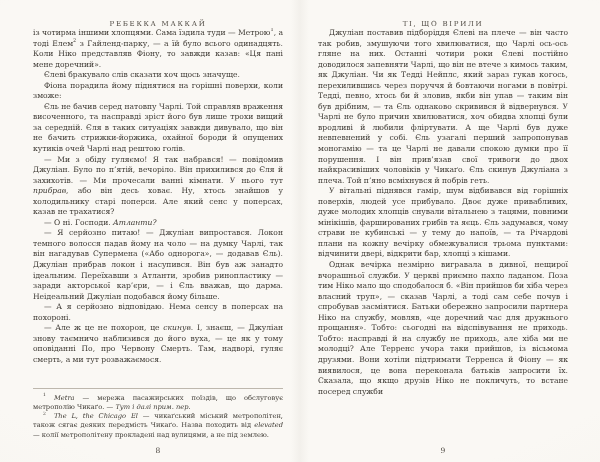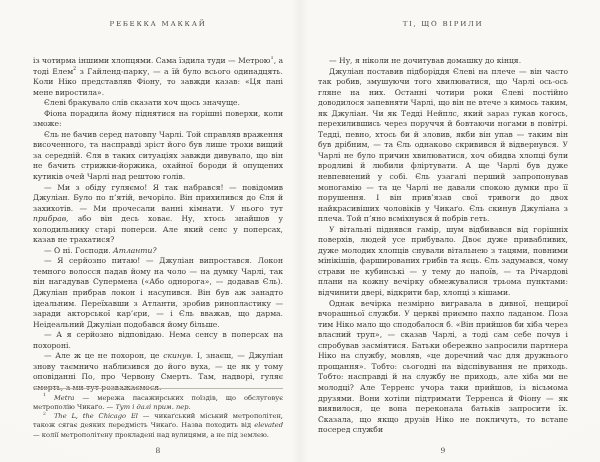--- a/index.html
+++ b/index.html
@@ -18,21 +18,21 @@
 
   .page { width: 300px; box-sizing: border-box; position: relative; }
   .page.left  { padding: 20px 17px 0 33px; }
   .page.right { padding: 20px 32px 4px 18px; }
 
   .running-head {
     text-align: center;
     font-size: 7px;
     letter-spacing: 1.7px;
     color: #514c45;
-    margin-bottom: 28px;
+    margin-bottom: 0;
     white-space: nowrap;
   }
 
   .body-text {
     font-size: 7.6px;
     line-height: 10.55px;
     text-align: justify;
   }
   .page.left  .body-text { max-height: 342px; overflow: hidden; }
   .page.right .body-text { max-height: 402px; overflow: hidden; }
@@ -74,21 +74,21 @@
 </style>
 </head>
 <body>
 
 <div class="spread">
 
   <div class="page left">
     <div class="running-head">РЕБЕККА МАККАЙ</div>
 
     <div class="body-text">
-        <p class="para no-indent"><span>із чотирма іншими хлопцями. Сама їздила туди — Метрою</span><span class="sup">1</span><span>, а тоді Елем</span><span class="sup">2</span><span> з Гайленд-парку, — а їй було всього одинадцять. Коли Ніко представляв Фіону, то завжди казав: «Ця пані мене виростила».</span></p>
+        <p class="para no-indent"><span>із чотирма іншими хлопцями. Сама їздила туди — Метрою</span><span class="sup">1</span><span>, а тоді Елем</span><span class="sup">2</span><span> з Гайленд-парку, — а їй було всього одинадцять. Коли Ніко представляв Фіону, то завжди казав: «Ця пані мене доречний».</span></p>
         <p class="para"><span>Єлеві бракувало слів сказати хоч щось значуще.</span></p>
         <p class="para"><span>Фіона порадила йому піднятися на горішні поверхи, коли зможе:</span></p>
         <p class="para"><span>Єль не бачив серед натовпу Чарлі. Той справляв враження височенного, та насправді зріст його був лише трохи вищий за середній. Єля в таких ситуаціях завжди дивувало, що він не бачить стрижки-йоржика, охайної бороди й опущених кутиків очей Чарлі над рештою голів.</span></p>
         <p class="para"><span>— Ми з обіду гуляємо! Я так набрався! — повідомив Джуліан. Було по п’ятій, вечоріло. Він прихилився до Єля й захихотів. — Ми прочесали ванні кімнати. У нього тут </span><span class="i">прибрав</span><span>, або він десь ховає. Ну, хтось знайшов у холодильнику старі поперси. Але який сенс у поперсах, казав не трахатися?</span></p>
         <p class="para"><span>— О ні. Господи. </span><span class="i">Атланти?</span></p>
         <p class="para"><span>— Я серйозно питаю! — Джуліан випростався. Локон темного волосся падав йому на чоло — на думку Чарлі, так він нагадував Супермена («Або однорога», — додавав Єль). Джуліан прибрав локон і насупився. Він був аж занадто ідеальним. Переїхавши з Атланти, зробив ринопластику — заради акторської кар’єри, — і Єль вважав, що дарма. Неідеальний Джуліан подобався йому більше.</span></p>
         <p class="para"><span>— А я серйозно відповідаю. Нема сенсу в поперсах на похороні.</span></p>
         <p class="para"><span>— Але ж це не похорон, це </span><span class="i">скинув</span><span>. І, знаєш, — Джуліан знову таємничо наблизився до його вуха, — це як у тому оповіданні По, про Червону Смерть. Там, надворі, гуляє смерть, а ми тут розважаємося.</span></p>
       </div>
 
@@ -102,21 +102,20 @@
 
     <div class="folio">8</div>
   </div>
 
   <div class="gutter"></div>
 
   <div class="page right">
     <div class="running-head">ТІ, ЩО ВІРИЛИ</div>
 
     <div class="body-text">
-        <p class="para"><span>— Ну, я ніколи не дочитував домашку до кінця.</span></p>
         <p class="para"><span>Джуліан поставив підборіддя Єлеві на плече — він часто так робив, змушуючи того хвилюватися, що Чарлі ось-ось гляне на них. Останні чотири роки Єлеві постійно доводилося запевняти Чарлі, що він не втече з кимось таким, як Джуліан. Чи як Тедді Нейплс, який зараз гукав когось, перехилившись через поруччя й бовтаючи ногами в повітрі. Тедді, певно, хтось би й зловив, якби він упав — таким він був дрібним, — та Єль однаково скривився й відвернувся. У Чарлі не було причин хвилюватися, хоч обидва хлопці були вродливі й любили фліртувати. А ще Чарлі був дуже невпевнений у собі. Єль узагалі перший запропонував моногамію — та це Чарлі не давали спокою думки про її порушення. І він прив’язав свої тривоги до двох найкрасивіших чоловіків у Чикаґо. Єль скинув Джуліана з плеча. Той п’яно всміхнувся й побрів геть.</span></p>
         <p class="para"><span>У вітальні піднявся гамір, шум відбивався від горішніх поверхів, людей усе прибувало. Двоє дуже привабливих, дуже молодих хлопців снували вітальнею з тацями, повними мінікішів, фаршированих грибів та яєць. Єль задумався, чому страви не кубинські — у тему до напоїв, — та Річардові плани на кожну вечірку обмежувалися трьома пунктами: відчинити двері, відкрити бар, хлопці з кішами.</span></p>
         <p class="para"><span>Однак вечірка незмірно вигравала в дивної, нещирої вчорашньої служби. У церкві приємно пахло ладаном. Поза тим Ніко мало що сподобалося б. «Він прийшов би хіба через власний труп», — сказав Чарлі, а тоді сам себе почув і спробував засміятися. Батьки обережно запросили партнера Ніко на службу, мовляв, «це доречний час для дружнього прощання». Тобто: сьогодні на відспівування не приходь. Тобто: насправді й на службу не приходь, але хіба ми не молодці? Але Терренс учора таки прийшов, із вісьмома друзями. Вони хотіли підтримати Терренса й Фіону — як виявилося, це вона переконала батьків запросити їх. Сказала, що якщо друзів Ніко не покличуть, то встане посеред служби</span></p>
       </div>
 
     <div class="folio">9</div>
   </div>
 
 </div>
 

